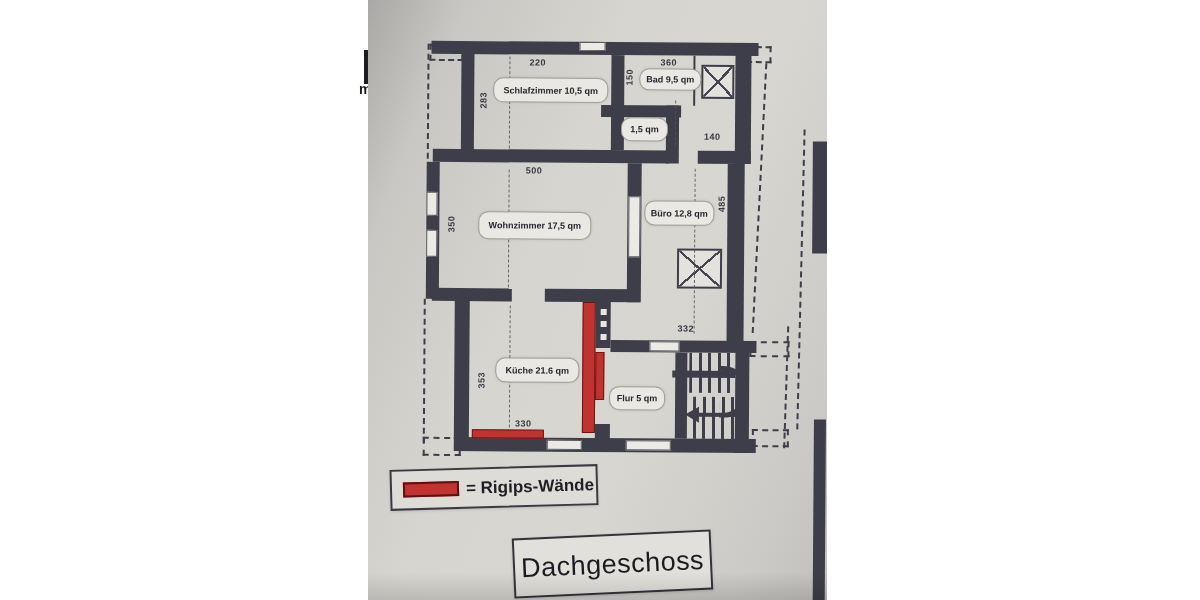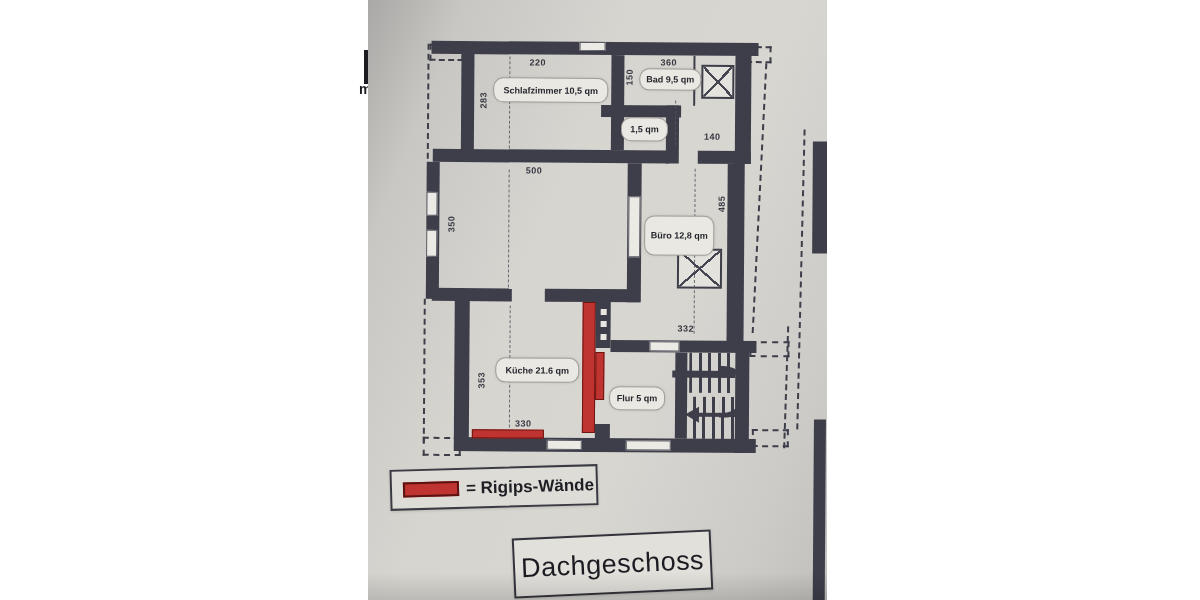--- a/index.html
+++ b/index.html
@@ -130,21 +130,22 @@
       <div class="cdash" style="left:326px;top:168px;height:165px"></div>
       <div class="cdash" style="left:306px;top:100px;height:45px"></div>
 
       <div class="dashv" style="left:432px;top:128px;height:300px;transform:rotate(1deg)"></div>
       <div class="w" style="left:444px;top:140px;width:16px;height:112px"></div>
       <div class="w" style="left:447px;top:418px;width:12px;height:182px"></div>
 
       <div class="rlabel" style="left:124px;top:78px;width:115px;height:25px">Schlafzimmer 10,5 qm</div>
       <div class="rlabel" style="left:270px;top:68px;width:62px;height:22px">Bad 9,5 qm</div>
       <div class="rlabel" style="left:252px;top:117px;width:47px;height:24px">1,5 qm</div>
-      <div class="rlabel" style="left:276px;top:215px;width:70px;height:40px">Büro 12,8 qm</div>
+      <div class="rlabel" style="left:110px;top:212px;width:113px;height:28px">Wohnzimmer 17,5 qm</div>
+      <div class="rlabel" style="left:276px;top:200px;width:70px;height:25px">Büro 12,8 qm</div>
       <div class="rlabel" style="left:128px;top:358px;width:84px;height:25px">Küche 21.6 qm</div>
       <div class="rlabel" style="left:242px;top:386px;width:56px;height:24px">Flur 5 qm</div>
 
       <div class="dim" style="left:160px;top:58px">220</div>
       <div class="dim" style="left:291px;top:57px">360</div>
       <div class="dim v" style="left:106px;top:96px">283</div>
       <div class="dim v" style="left:252px;top:72px">150</div>
       <div class="dim" style="left:335px;top:131px">140</div>
       <div class="dim" style="left:157px;top:166px">500</div>
       <div class="dim v" style="left:75px;top:220px">350</div>

